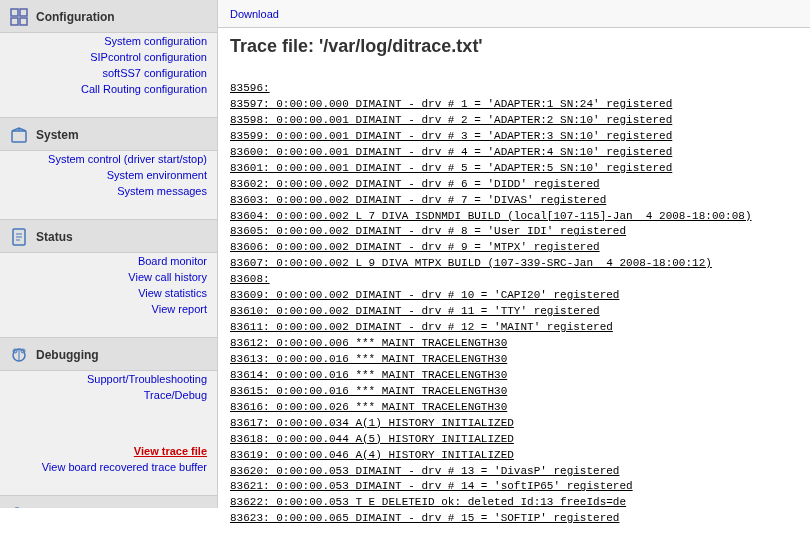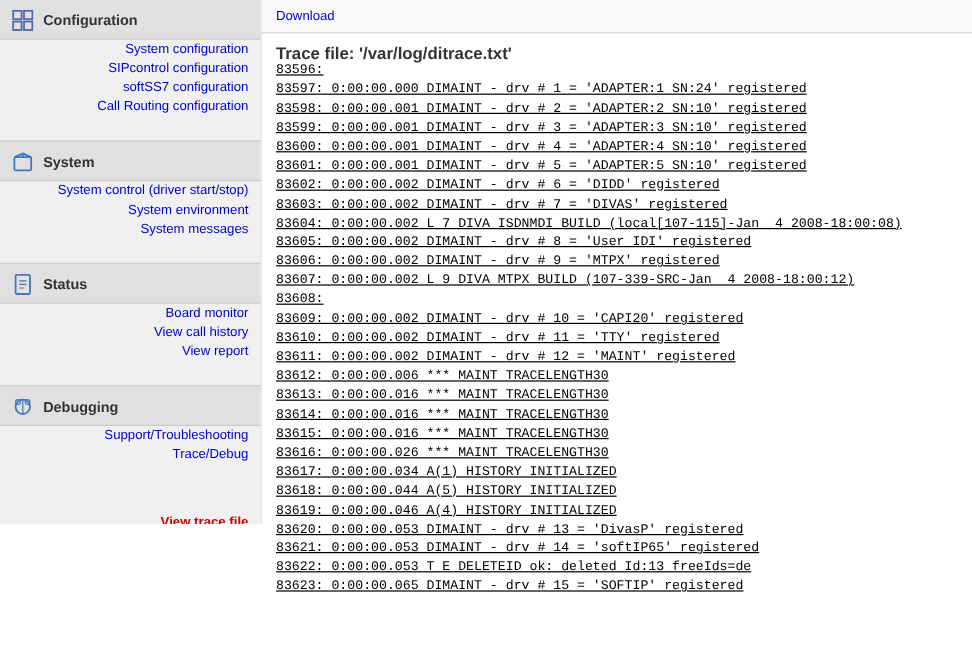--- a/index.html
+++ b/index.html
@@ -5,21 +5,21 @@
     * { box-sizing: border-box; margin: 0; padding: 0; }
     body { font-family: Arial, sans-serif; font-size: 11px; background: #fff; display: flex; height: 544px; overflow: hidden; }
 
     
     #sidebar {
       width: 218px;
       min-width: 218px;
       background: #f0f0f0;
       border-right: 1px solid #ccc;
       overflow-y: auto;
-      height: 436px;
+      height: 508px;
     }
 
     .sidebar-section-header {
       display: flex;
       align-items: center;
       padding: 6px 8px 4px 8px;
       font-weight: bold;
       font-size: 12px;
       color: #333;
       background: #e0e0e0;
@@ -74,23 +74,23 @@
     }
 
     #content {
       flex: 1;
       padding: 8px 12px;
       overflow-y: auto;
       background: #fff;
     }
 
     #trace-title {
-      font-size: 14px;
+      font-size: 18px;
       font-weight: bold;
-      margin-bottom: 0;
+      margin-bottom: 24px;
       color: #333;
     }
 
     #trace-content {
       font-family: 'Courier New', Courier, monospace;
       font-size: 11px;
       white-space: pre;
       color: #000;
       line-height: 1.45;
       text-decoration: underline;
@@ -134,20 +134,21 @@
           <rect x="3" y="1" width="12" height="16" rx="1" fill="none" stroke="#4477bb" stroke-width="1.5"></rect>
           <line x1="6" y1="6" x2="12" y2="6" stroke="#4477bb" stroke-width="1"></line>
           <line x1="6" y1="9" x2="12" y2="9" stroke="#4477bb" stroke-width="1"></line>
           <line x1="6" y1="12" x2="10" y2="12" stroke="#4477bb" stroke-width="1"></line>
         </svg>
       </span>
       <span>Status</span>
     </div>
     <a class="sidebar-item">Board monitor</a>
     <a class="sidebar-item">View call history</a>
+    <a class="sidebar-item">View statistics</a>
     <a class="sidebar-item">View report</a>
     <div class="sidebar-section-header">
       <span class="sidebar-section-icon">
         <svg width="18" height="18" viewBox="0 0 18 18">
           <circle cx="9" cy="9" r="6" fill="none" stroke="#4477bb" stroke-width="1.5"></circle>
           <circle cx="5" cy="5" r="2" fill="none" stroke="#4477bb" stroke-width="1"></circle>
           <circle cx="13" cy="5" r="2" fill="none" stroke="#4477bb" stroke-width="1"></circle>
           <line x1="9" y1="3" x2="9" y2="15" stroke="#4477bb" stroke-width="1"></line>
         </svg>
       </span>

